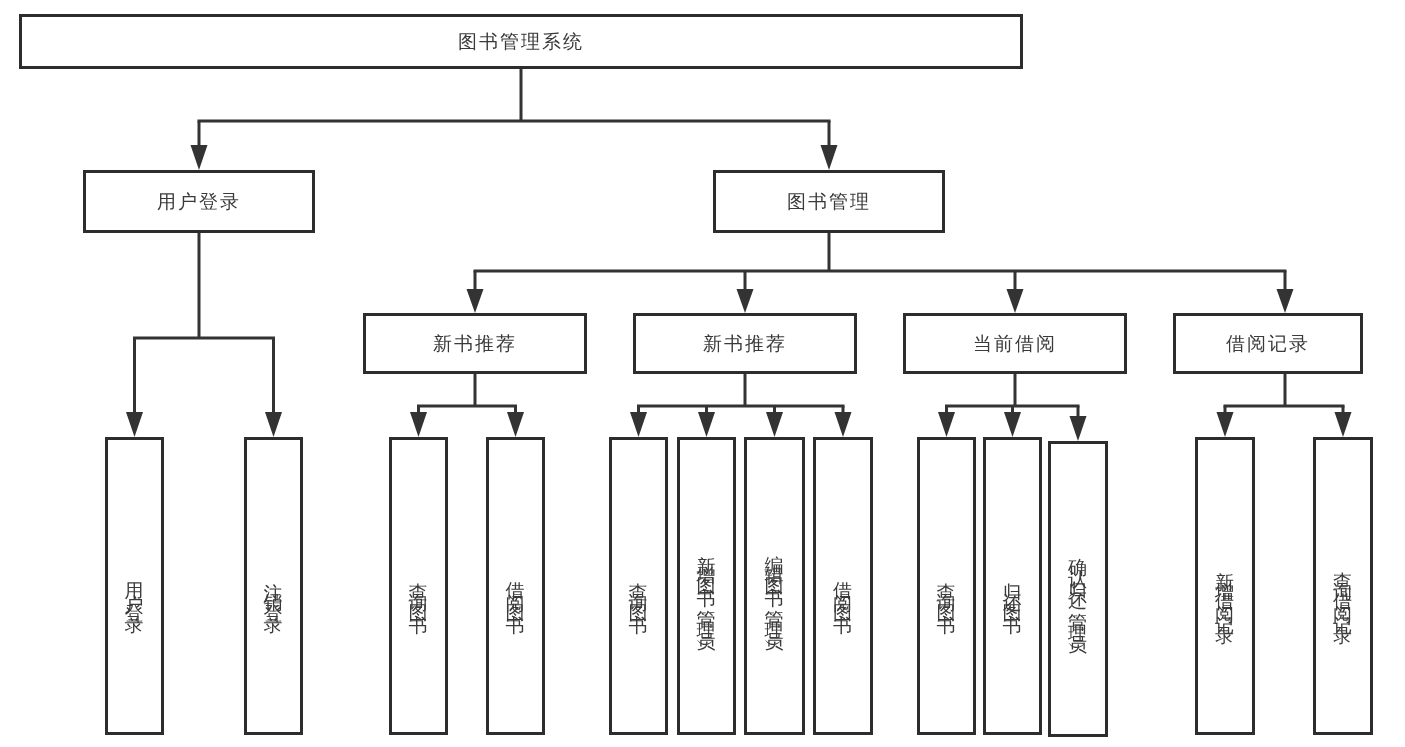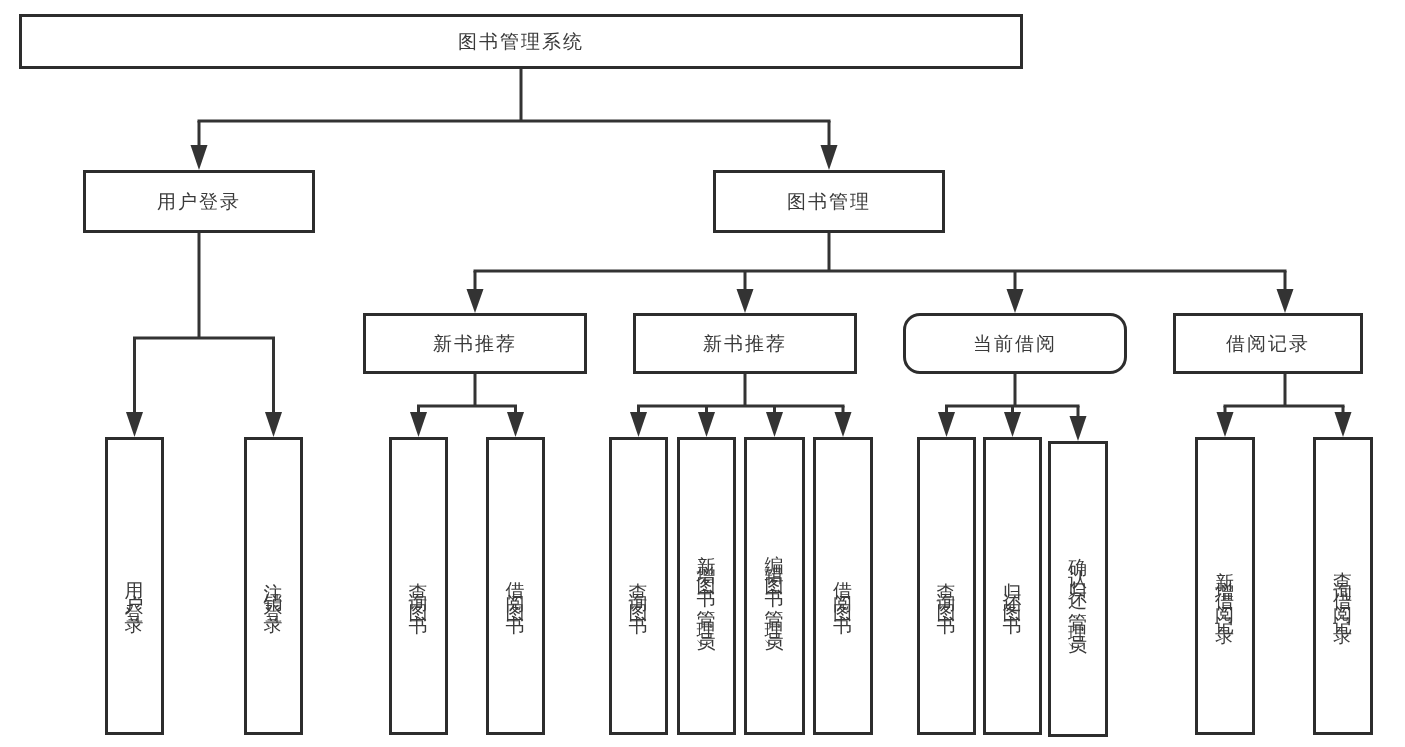--- a/index.html
+++ b/index.html
@@ -123,21 +123,21 @@
     </g>
   </svg>
 
   <div class="node" style="left:19px; top:14px; width:1004px; height:55px;">图书管理系统</div>
 
   <div class="node" style="left:83px; top:170px; width:232px; height:63px;">用户登录</div>
   <div class="node" style="left:713px; top:170px; width:232px; height:63px;">图书管理</div>
 
   <div class="node" style="left:363px; top:313px; width:224px; height:61px;">新书推荐</div>
   <div class="node" style="left:633px; top:313px; width:224px; height:61px;">新书推荐</div>
-  <div class="node" style="left:903px; top:313px; width:224px; height:61px;border-radius:17px;">当前借阅</div>
+  <div class="node" style="left:903px; top:313px; width:224px; height:61px;">当前借阅</div>
   <div class="node" style="left:1173px; top:313px; width:190px; height:61px;">借阅记录</div>
 
   <div class="node vnode" style="left:105px; top:437px; width:59px; height:298px;">用户登录</div>
   <div class="node vnode" style="left:244px; top:437px; width:59px; height:298px;">注销登录</div>
 
   <div class="node vnode" style="left:389px; top:437px; width:59px; height:298px;">查询图书</div>
   <div class="node vnode" style="left:486px; top:437px; width:59px; height:298px;">借阅图书</div>
 
   <div class="node vnode" style="left:609px; top:437px; width:59px; height:298px;">查询图书</div>
   <div class="node vnode" style="left:677px; top:437px; width:59px; height:298px;">新增图书（管理员）</div>

